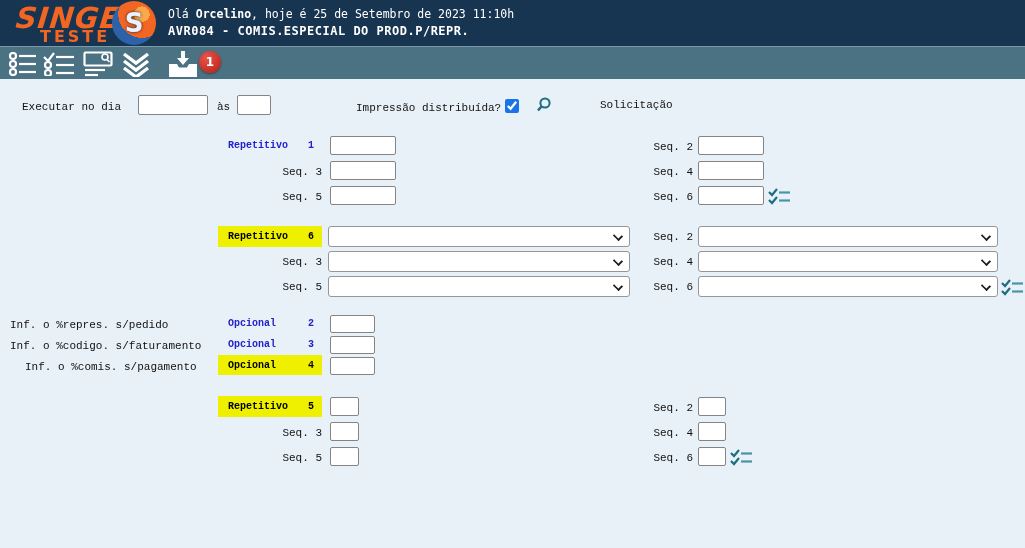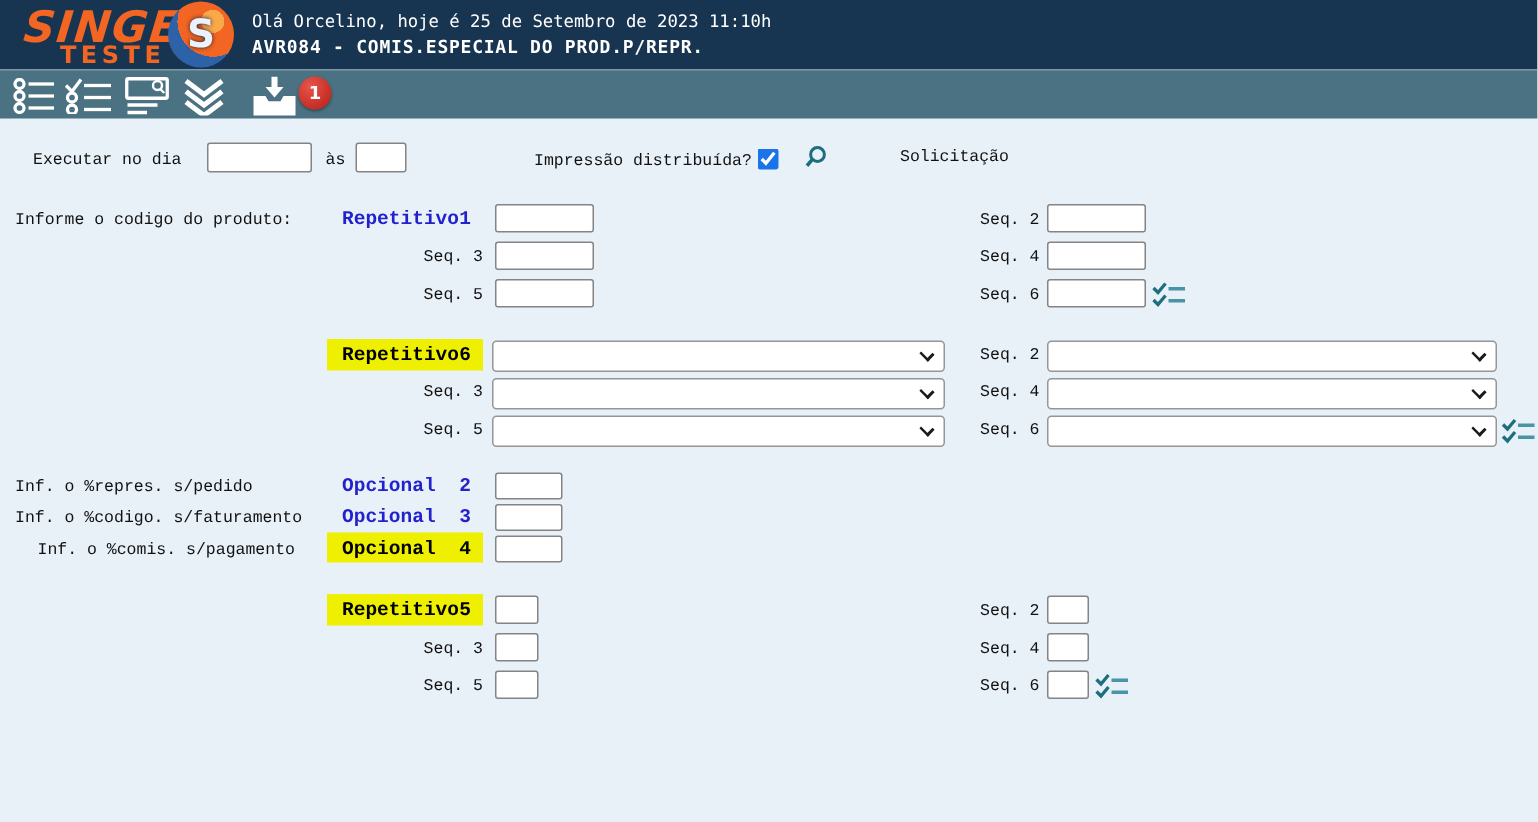--- a/index.html
+++ b/index.html
@@ -19,41 +19,41 @@
     color:var(--c-brand_orange);transform:skewX(-6deg)}
   .brand-bottom{position:absolute;left:40px;top:27px;font-family:"DejaVu Sans",sans-serif;
     font-weight:bold;font-size:16px;letter-spacing:3px;color:var(--c-brand_orange)}
   .sphere{position:absolute;left:112px;top:1px;width:44px;height:44px;border-radius:50%;
     background:radial-gradient(circle at 68% 30%,#f9a84a 0 18%,#f26522 18% 55%,#2d62a8 55% 82%,#1b3f6e 100%);
     display:flex;align-items:center;justify-content:center;
     font-family:"DejaVu Sans",sans-serif;font-weight:bold;font-size:26px;color:#eaf2ff;
     text-shadow:0 0 3px #123}
   .greet1{position:absolute;left:168px;top:7px;font-family:"DejaVu Sans Mono",monospace;
     font-size:11.5px;color:#fff;white-space:pre}
-  .greet1 b{font-weight:normal}
+  .greet1 b{font-weight:bold}
   .greet2{position:absolute;left:168px;top:24px;font-family:"DejaVu Sans Mono",monospace;
     font-size:12px;font-weight:bold;color:#fff;letter-spacing:.5px}
 
   
   .tb{position:absolute;left:0;top:46px;width:1025px;height:33px;background:var(--c-toolbar_bg);
     border-top:1px solid #7d9aa8}
   .tb-btn{position:absolute;top:4px;width:34px;height:26px;display:flex;align-items:center;
     justify-content:center;cursor:pointer}
   .badge{position:absolute;left:199px;top:4px;width:22px;height:22px;border-radius:50%;
     background:radial-gradient(circle at 35% 30%,#e8554a,#b71c14);display:flex;align-items:center;
     justify-content:center;color:#fff;font-family:"DejaVu Sans",sans-serif;font-weight:bold;
     font-size:12px;box-shadow:0 1px 2px rgba(0,0,0,.4)}
 
   
   .lbl{position:absolute;font-size:11px;line-height:14px;white-space:pre;color:#111}
   .seq{width:82px;text-align:right}
   .inp{position:absolute;background:#fff;border:1px solid #848484;border-radius:2px;
     font:11px "Liberation Mono",monospace;padding:0 3px;outline:none}
   .mode{position:absolute;left:218px;width:104px;height:21px;display:flex;align-items:center;
-    justify-content:space-between;padding:0 8px 0 10px;font-size:13px;font-weight:bold}
+    justify-content:space-between;padding:0 8px 0 10px;font-size:10px;font-weight:bold}
   .mode.blue{color:var(--c-link_blue);cursor:pointer}
   .mode.hl{background:var(--c-highlight_yellow);color:#000;cursor:pointer}
   .selwrap{position:absolute;height:21px}
   .selwrap select{width:100%;height:100%;appearance:none;-webkit-appearance:none;
     background:#fff;border:1px solid #969696;border-radius:3px;font:11px "Liberation Mono",monospace;
     padding:0 22px 0 4px}
   .selwrap .chev{position:absolute;right:8px;top:6px;width:8px;height:8px;
     border-right:2.4px solid #1a1a1a;border-bottom:2.4px solid #1a1a1a;
     transform:rotate(45deg) scale(1,.8);pointer-events:none}
   .icon-btn{position:absolute;cursor:pointer;line-height:0}
@@ -128,21 +128,20 @@
   <span class="lbl" style="left:356px;top:101px">Impressão distribuída?</span>
   <input type="checkbox" style="left: 505px; top: 99px;" checked="">
   <span class="icon-btn" style="left:536px;top:96px">
     <svg width="17" height="17" viewBox="0 0 17 17" fill="none" stroke="#1e6e80">
       <circle cx="9" cy="7" r="4.6" stroke-width="2"></circle>
       <line x1="5.3" y1="10.6" x2="2" y2="14.5" stroke-width="2.4"></line>
     </svg>
   </span>
   <span class="lbl" style="left:600px;top:98px">Solicitação</span>
 
-  <span class="lbl" style="left:10px;top:140px">Informe o codigo do produto:</span>
   <span class="mode blue" style="top:135px">
     <span>Repetitivo</span>
     <span>1</span>
   </span>
   <input class="inp" style="left: 330px; top: 136px; width: 66px; height: 19px;" type="text" value="">
   <span class="lbl seq" style="left:611px;top:140px">Seq. 2</span>
   <input class="inp" style="left: 698px; top: 136px; width: 66px; height: 19px;" type="text" value="">
 
   <span class="lbl seq" style="left:240px;top:165px">Seq. 3</span>
   <input class="inp" style="left: 330px; top: 161px; width: 66px; height: 19px;" type="text" value="">

